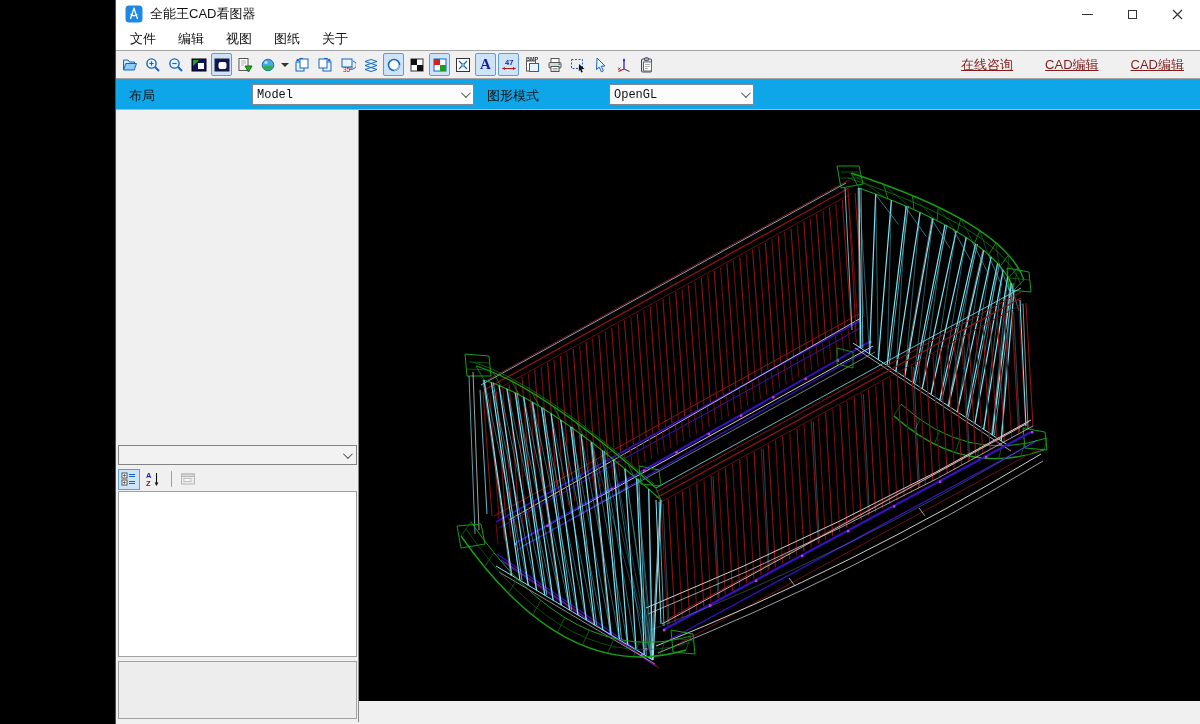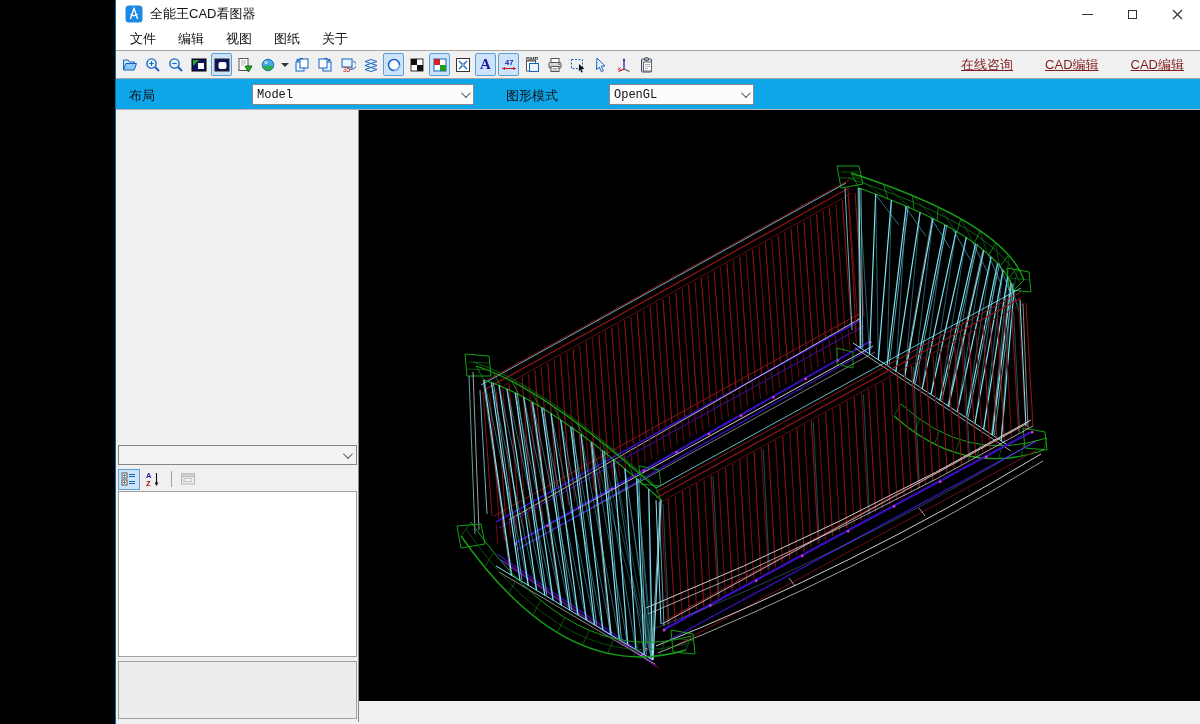--- a/index.html
+++ b/index.html
@@ -266,21 +266,21 @@
   </div>
 
   <div class="layoutbar">
     <span class="lb-label" style="left:13px;">布局</span>
     <div class="combo" style="left:128px; width:222px;">
       <span class="val">Model</span>
       <span class="chev">
           <span class="chev-v"></span>
         </span>
     </div>
-    <span class="lb-label" style="left:390px;">图形模式</span>
+    <span class="lb-label" style="left:371px;">图形模式</span>
     <div class="combo" style="left:485px; width:145px;gap:47px;">
       <span class="val">OpenGL</span>
       <span class="chev">
           <span class="chev-v"></span>
         </span>
     </div>
   </div>
 
   <div class="content">
 

